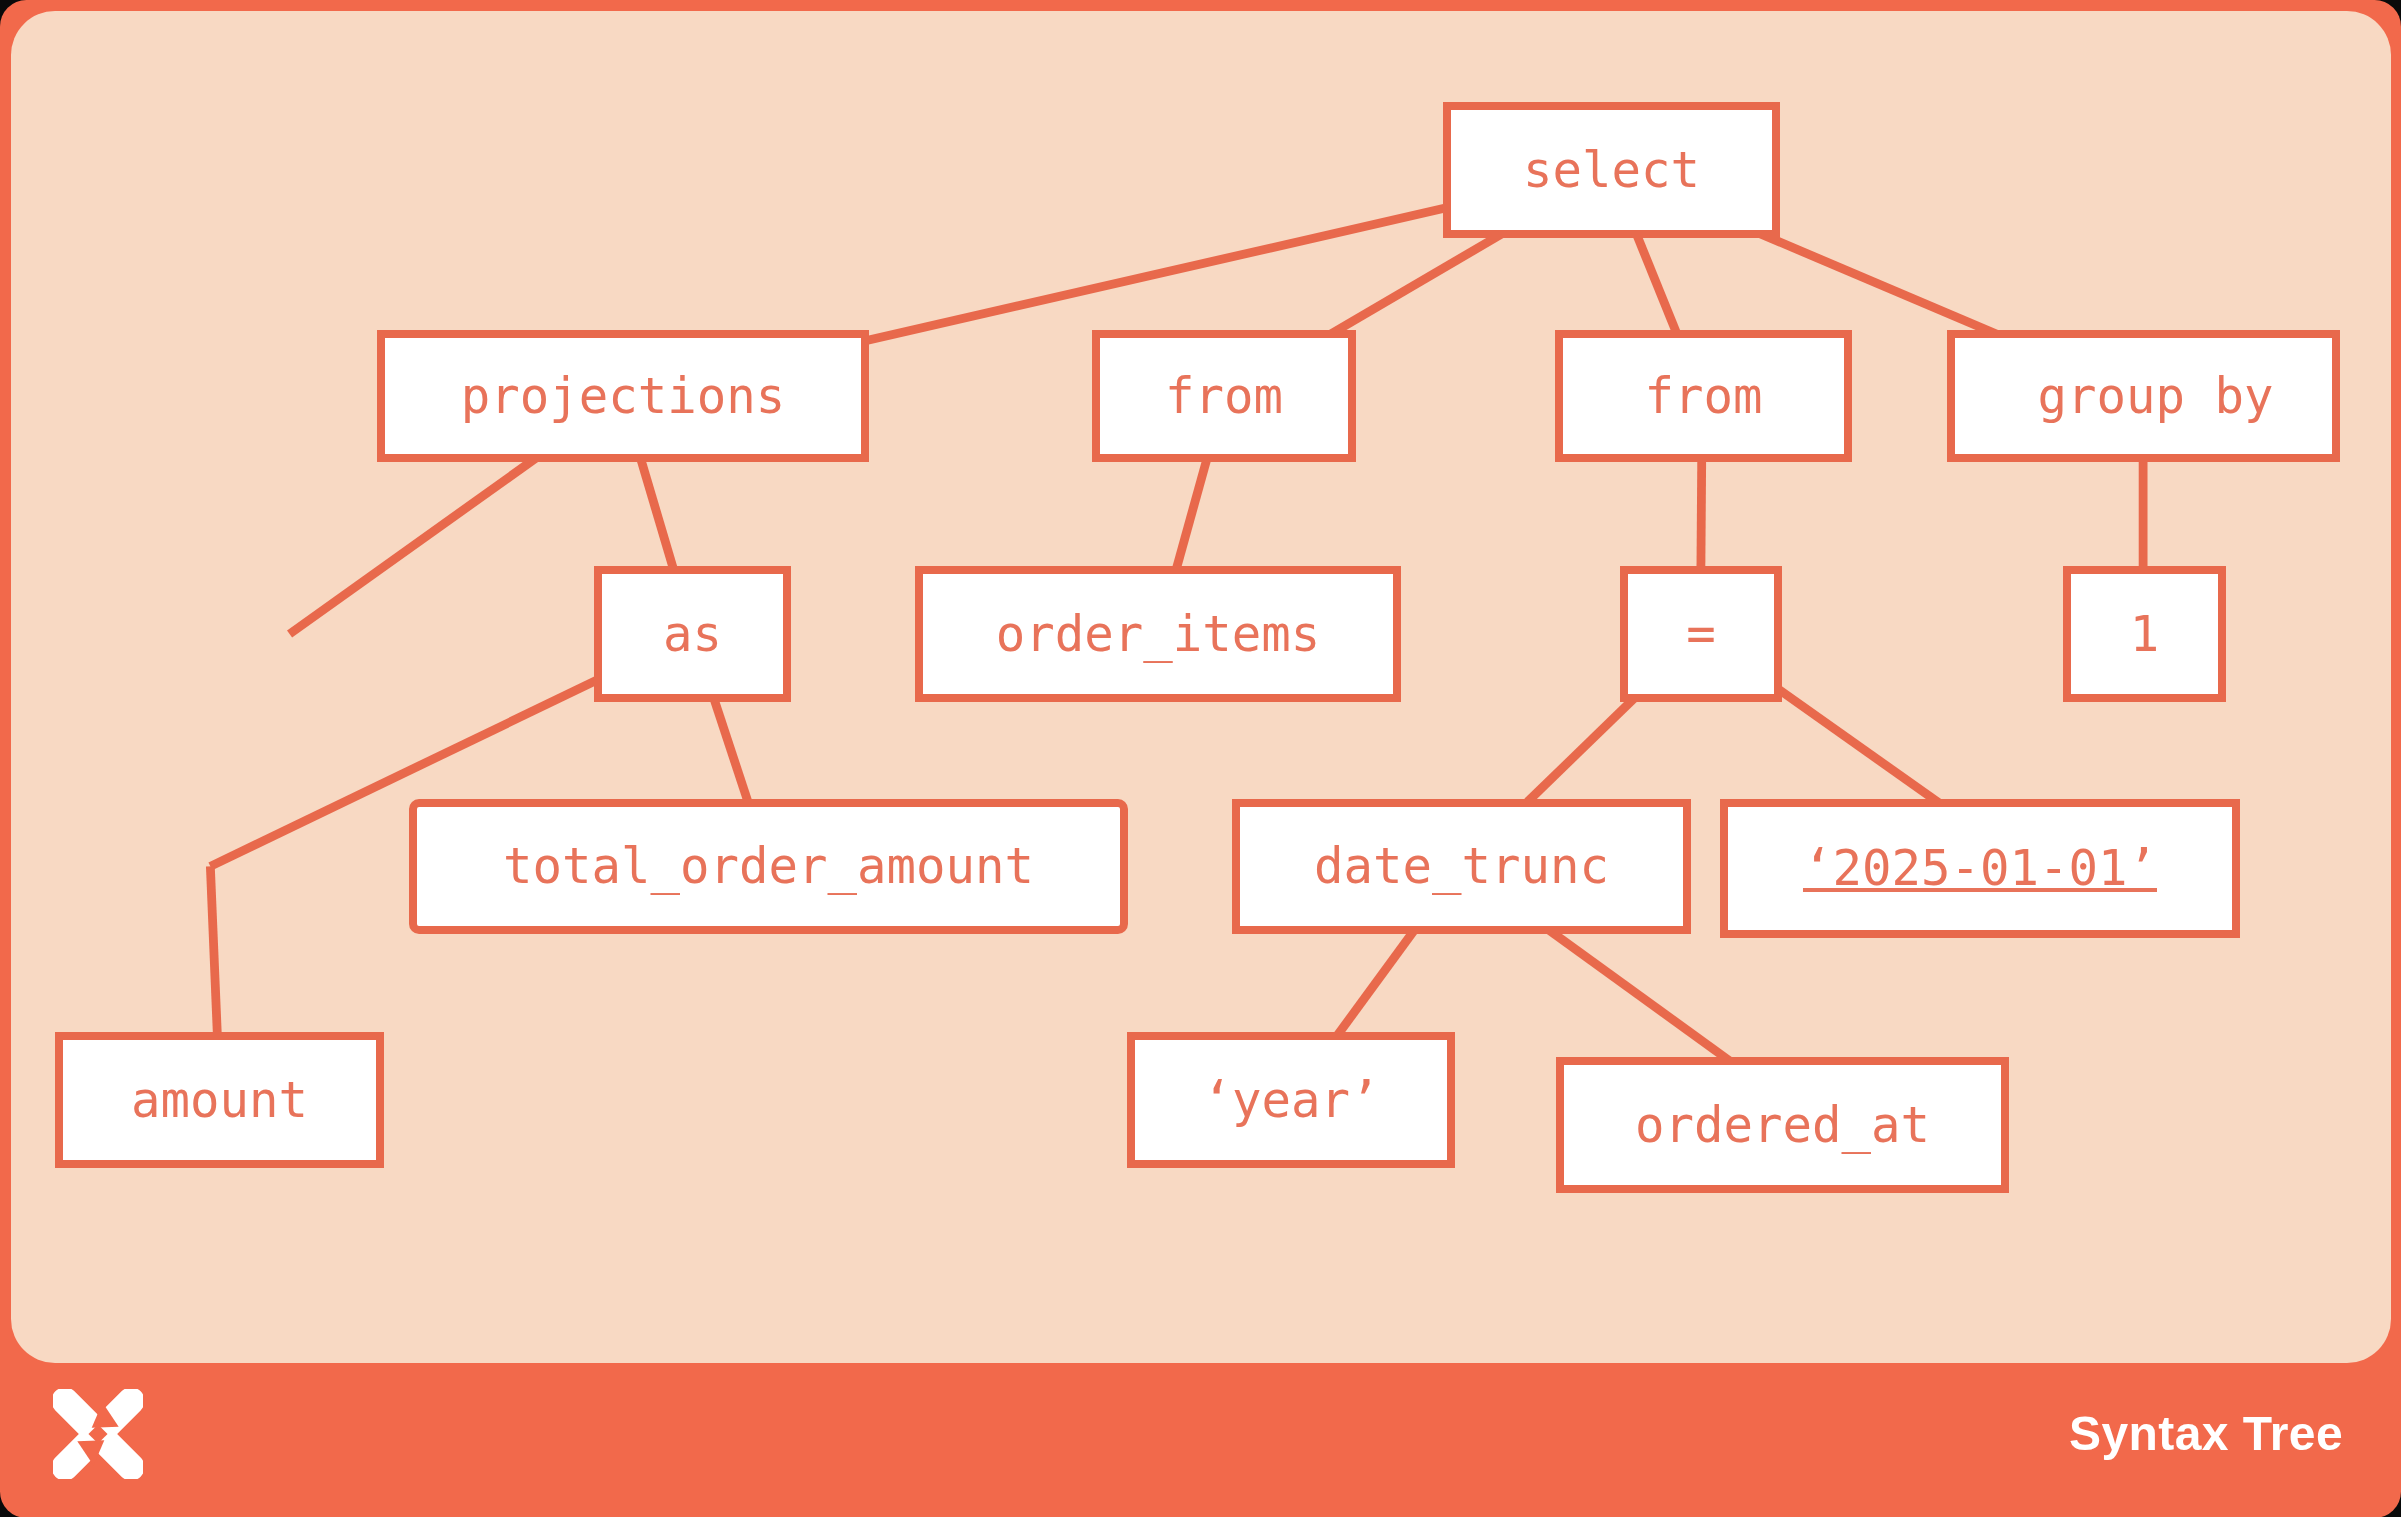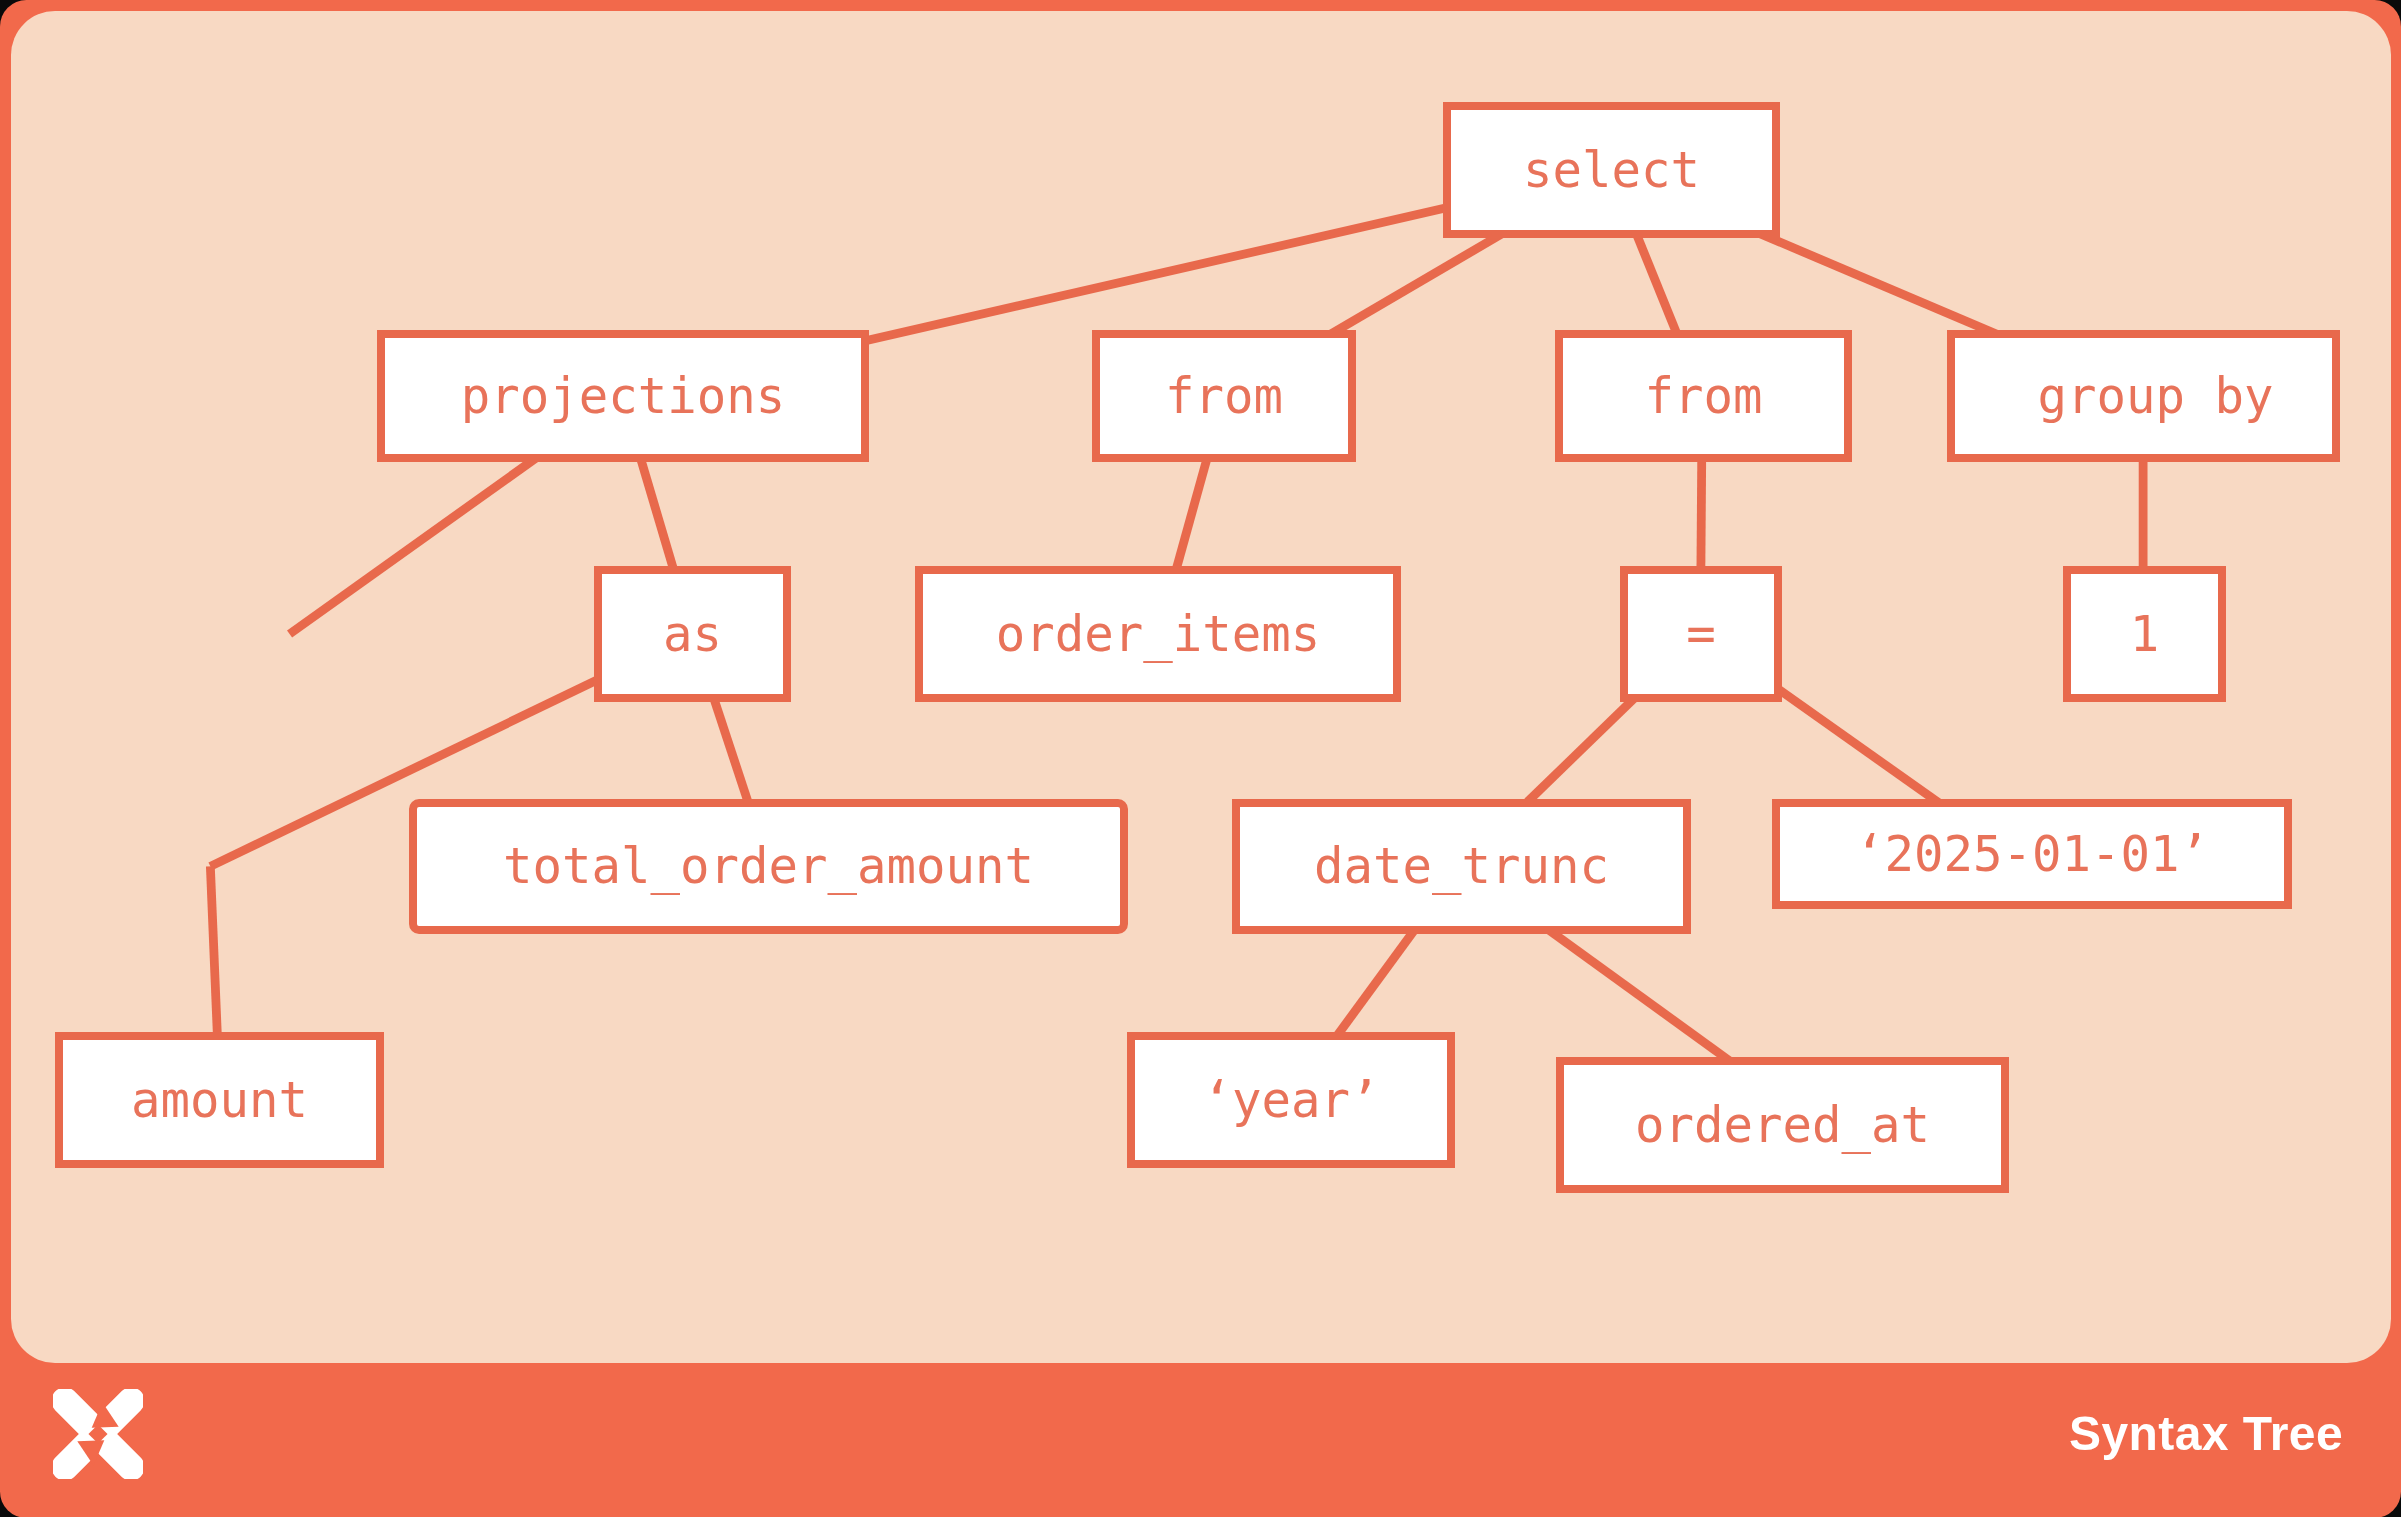--- a/index.html
+++ b/index.html
@@ -68,21 +68,21 @@
   .n-where       { left:1555px; top:330px;  width:297px; height:132px; }
   .n-group-by    { left:1947px; top:330px;  width:393px; height:132px;padding-left:24px; }
   .n-order-id    { left:93px;  top:566px;  width:393px; height:136px; }
   .n-as          { left:594px;  top:566px;  width:197px; height:136px; }
   .n-order-items { left:915px; top:566px;  width:486px; height:136px; }
   .n-eq          { left:1620px; top:566px;  width:162px; height:136px; }
   .n-one         { left:2063px; top:566px;  width:163px; height:136px; }
   .n-sum         { left:93px;  top:799px;  width:234px; height:135px; }
   .n-total       { left:409px;  top:799px;  width:719px; height:135px;border-radius:10px; }
   .n-date-trunc  { left:1232px; top:799px;  width:459px; height:135px; }
-  .n-lit-2025    { left:1772px; top:799px;  width:520px; height:110px; }
+  .n-lit-2025    { left:1720px; top:799px;  width:520px; height:139px;text-decoration:underline; }
   .n-amount      { left:55px;   top:1032px; width:329px; height:136px; }
   .n-lit-year    { left:1127px; top:1032px; width:328px; height:136px; }
   .n-ordered-at  { left:1556px; top:1032px; width:453px; height:136px;margin-top:25px; }
   
   .footer {
     position: absolute;
     left: 0;
     top: 1363px;
     width: 2401px;
     height: 155px;

